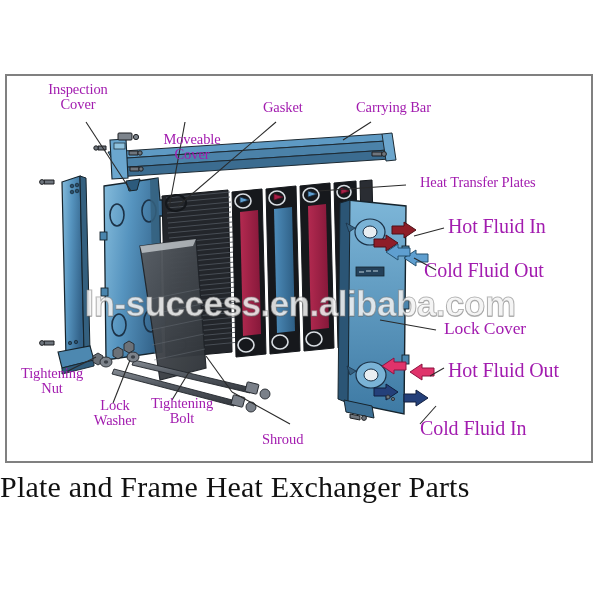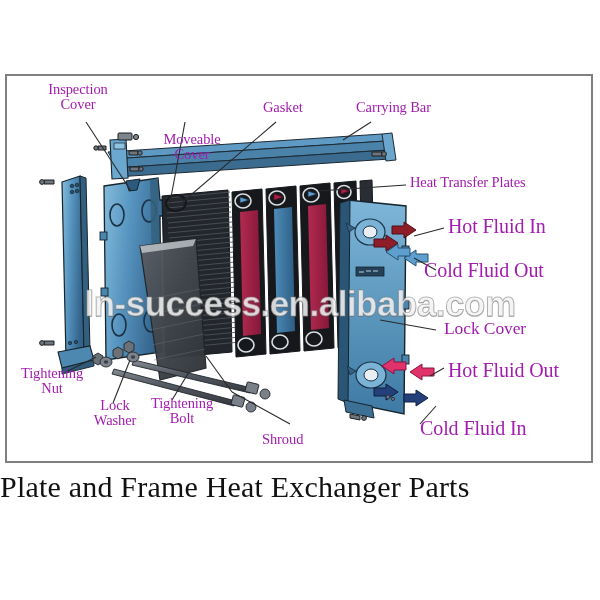--- a/index.html
+++ b/index.html
@@ -439,21 +439,21 @@
   <div class="lbl sm ctr" style="left:28px;top:82px;width:100px;">Inspection
 Cover</div>
 
   <div class="lbl sm ctr" style="left:146px;top:84px;width:92px;margin-top:48px;">Moveable
 Cover</div>
 
   <div class="lbl sm" style="left:263px;top:100px;">Gasket</div>
 
   <div class="lbl sm" style="left:356px;top:100px;">Carrying Bar</div>
 
-  <div class="lbl sm" style="left:410px;top:175px;">Heat Transfer Plates</div>
+  <div class="lbl sm" style="left:420px;top:175px;">Heat Transfer Plates</div>
 
   <div class="lbl big" style="left:448px;top:216px;">Hot Fluid In</div>
 
   <div class="lbl big" style="left:424px;top:260px;">Cold Fluid Out</div>
 
   <div class="lbl md" style="left:444px;top:320px;">Lock Cover</div>
 
   <div class="lbl big" style="left:420px;top:418px;">Cold Fluid In</div>
 
   <div class="lbl big" style="left:448px;top:360px;">Hot Fluid Out</div>

